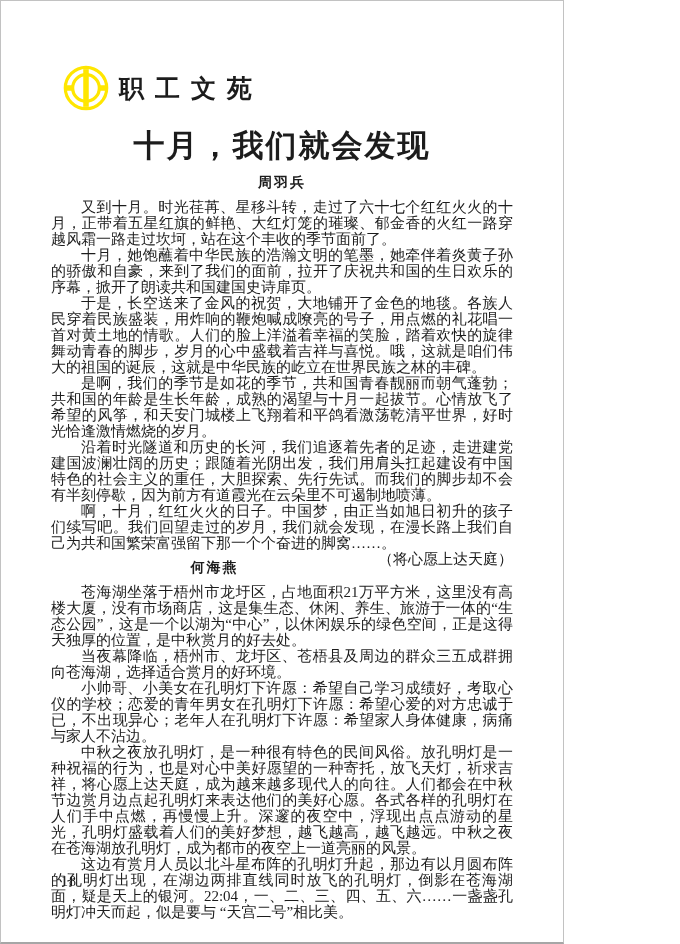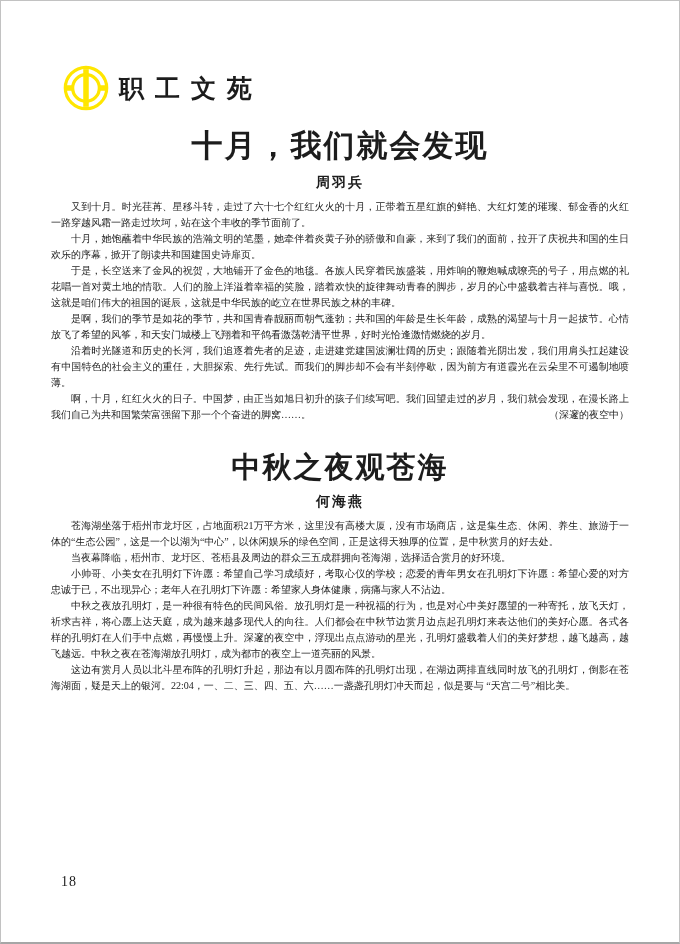--- a/index.html
+++ b/index.html
@@ -1,17 +1,17 @@
 <!DOCTYPE html>
 <html><head>
 <meta charset="utf-8">
 <style>
   html,body { margin:0; padding:0; background:#ffffff; }
   .page {
-    width:680px; height:944px;
+    width:564px; height:944px;
     box-sizing:border-box;
     background:#ffffff;
     border:1px solid #c2c2c2;
     border-bottom:2px solid #a6a6a6;
     padding:0 50px;
     position:relative;
     overflow:hidden;
     font-family:"Liberation Serif","DejaVu Serif",serif;
     color:#1c1c1c;
   }
@@ -34,21 +34,21 @@
   }
   .article-title.second { margin-top:26px; font-size:29px; }
   .article-author {
     margin-top:8px;
     text-align:center;
     font-size:14px; font-weight:bold;
     letter-spacing:2px;
   }
   .article-body {
     margin-top:7px;
-    font-size:10px;
+    font-size:15px;
     line-height:16px;
     text-align:justify;
   }
   .article-body p { margin:0; text-indent:2em; }
   .attribution { float:right; text-indent:0; }
   .page-number {
     position:absolute; left:60px; bottom:52px;
     font-size:14px; letter-spacing:1px;
   }
 </style>
@@ -72,26 +72,25 @@
 
   <section>
     <h1 class="article-title">十月，我们就会发现</h1>
     <div class="article-author">周羽兵</div>
     <div class="article-body">
       <p>又到十月。时光荏苒、星移斗转，走过了六十七个红红火火的十月，正带着五星红旗的鲜艳、大红灯笼的璀璨、郁金香的火红一路穿越风霜一路走过坎坷，站在这个丰收的季节面前了。</p>
       <p>十月，她饱蘸着中华民族的浩瀚文明的笔墨，她牵伴着炎黄子孙的骄傲和自豪，来到了我们的面前，拉开了庆祝共和国的生日欢乐的序幕，掀开了朗读共和国建国史诗扉页。</p>
       <p>于是，长空送来了金风的祝贺，大地铺开了金色的地毯。各族人民穿着民族盛装，用炸响的鞭炮喊成嘹亮的号子，用点燃的礼花唱一首对黄土地的情歌。人们的脸上洋溢着幸福的笑脸，踏着欢快的旋律舞动青春的脚步，岁月的心中盛载着吉祥与喜悦。哦，这就是咱们伟大的祖国的诞辰，这就是中华民族的屹立在世界民族之林的丰碑。</p>
       <p>是啊，我们的季节是如花的季节，共和国青春靓丽而朝气蓬勃；共和国的年龄是生长年龄，成熟的渴望与十月一起拔节。心情放飞了希望的风筝，和天安门城楼上飞翔着和平鸽看激荡乾清平世界，好时光恰逢激情燃烧的岁月。</p>
       <p>沿着时光隧道和历史的长河，我们追逐着先者的足迹，走进建党建国波澜壮阔的历史；跟随着光阴出发，我们用肩头扛起建设有中国特色的社会主义的重任，大胆探索、先行先试。而我们的脚步却不会有半刻停歇，因为前方有道霞光在云朵里不可遏制地喷薄。</p>
-      <p><span>啊，十月，红红火火的日子。中国梦，由正当如旭日初升的孩子们续写吧。我们回望走过的岁月，我们就会发现，在漫长路上我们自己为共和国繁荣富强留下那一个个奋进的脚窝……。</span><span class="attribution">（深邃的夜空中）</span></p>
+      <p><span>啊，十月，红红火火的日子。中国梦，由正当如旭日初升的孩子们续写吧。我们回望走过的岁月，我们就会发现，在漫长路上我们自己为共和国繁荣富强留下那一个个奋进的脚窝……。</span><span class="attribution">（将心愿上达天庭）</span></p>
     </div>
   </section>
 
   <section>
-    <h1 class="article-title second">中秋之夜观苍海</h1>
     <div class="article-author">何海燕</div>
     <div class="article-body">
       <p>苍海湖坐落于梧州市龙圩区，占地面积21万平方米，这里没有高楼大厦，没有市场商店，这是集生态、休闲、养生、旅游于一体的“生态公园”，这是一个以湖为“中心”，以休闲娱乐的绿色空间，正是这得天独厚的位置，是中秋赏月的好去处。</p>
       <p>当夜幕降临，梧州市、龙圩区、苍梧县及周边的群众三五成群拥向苍海湖，选择适合赏月的好环境。</p>
       <p>小帅哥、小美女在孔明灯下许愿：希望自己学习成绩好，考取心仪的学校；恋爱的青年男女在孔明灯下许愿：希望心爱的对方忠诚于已，不出现异心；老年人在孔明灯下许愿：希望家人身体健康，病痛与家人不沾边。</p>
       <p>中秋之夜放孔明灯，是一种很有特色的民间风俗。放孔明灯是一种祝福的行为，也是对心中美好愿望的一种寄托，放飞天灯，祈求吉祥，将心愿上达天庭，成为越来越多现代人的向往。人们都会在中秋节边赏月边点起孔明灯来表达他们的美好心愿。各式各样的孔明灯在人们手中点燃，再慢慢上升。深邃的夜空中，浮现出点点游动的星光，孔明灯盛载着人们的美好梦想，越飞越高，越飞越远。中秋之夜在苍海湖放孔明灯，成为都市的夜空上一道亮丽的风景。</p>
       <p>这边有赏月人员以北斗星布阵的孔明灯升起，那边有以月圆布阵的孔明灯出现，在湖边两排直线同时放飞的孔明灯，倒影在苍海湖面，疑是天上的银河。22:04，一、二、三、四、五、六……一盏盏孔明灯冲天而起，似是要与 “天宫二号”相比美。</p>
     </div>
   </section>
 

